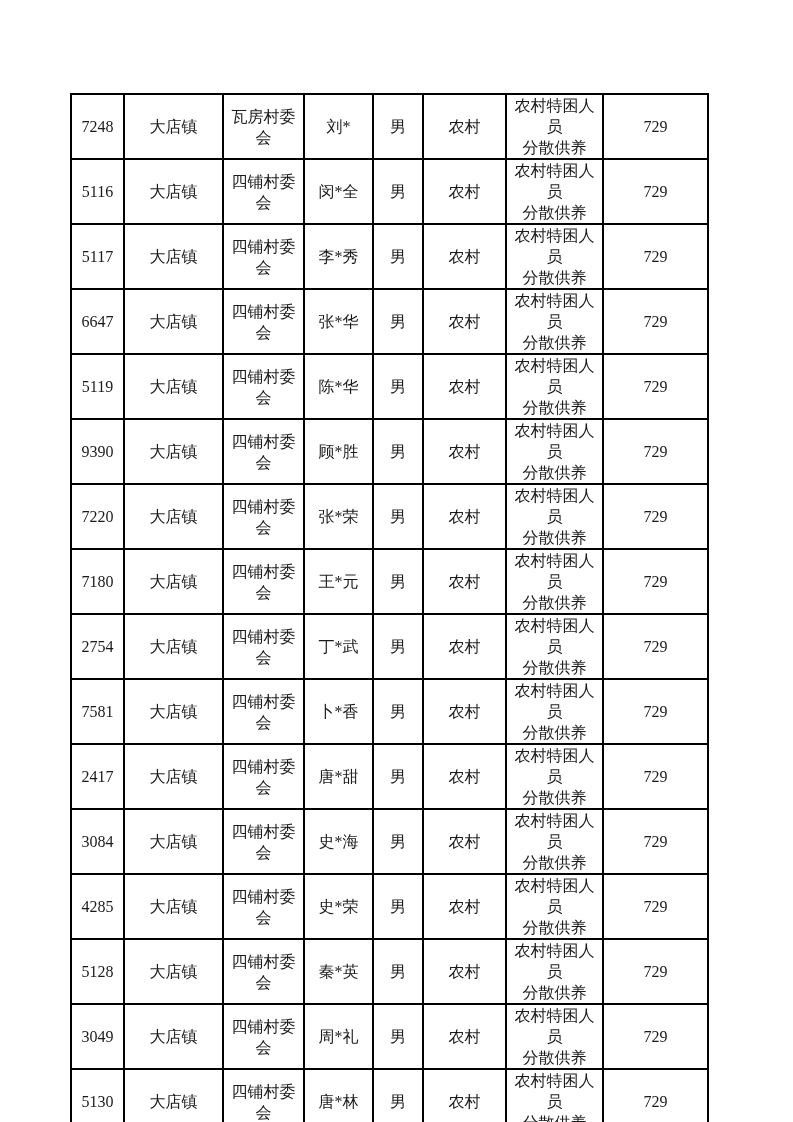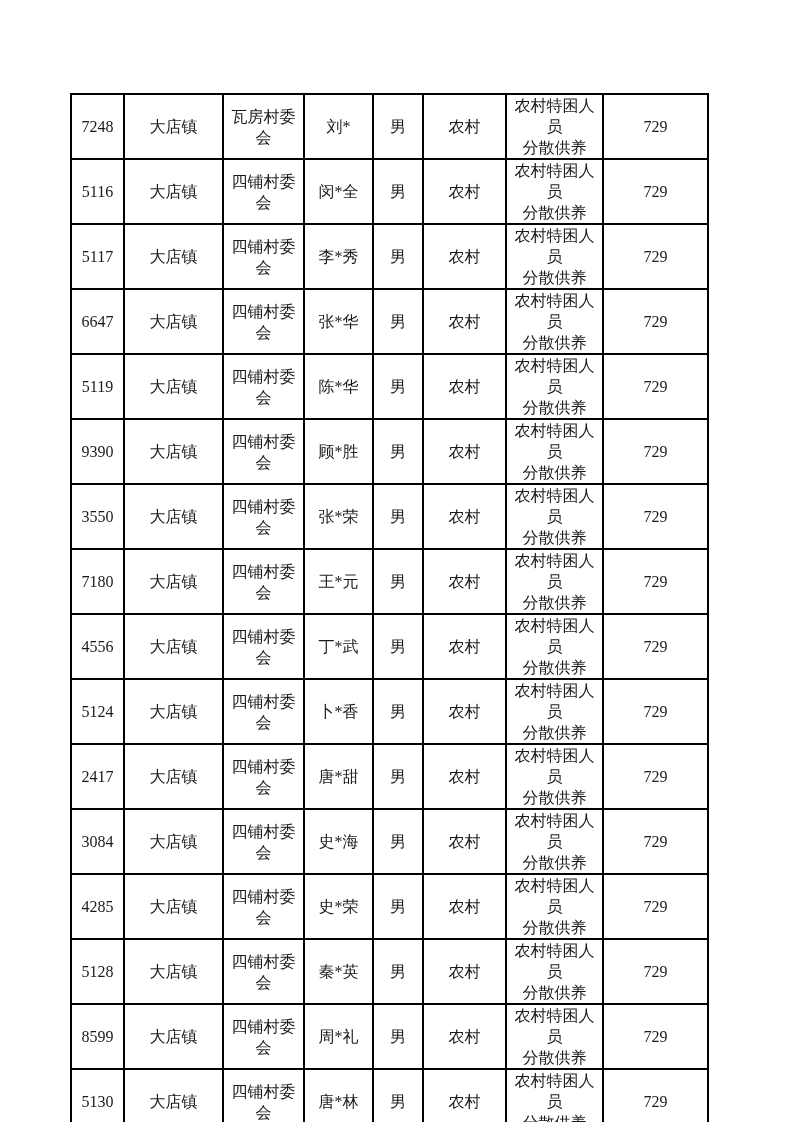--- a/index.html
+++ b/index.html
@@ -133,21 +133,21 @@
 会</td>
     <td>顾*胜</td>
     <td>男</td>
     <td>农村</td>
     <td>农村特困人员
 分散供养</td>
     <td>729</td>
   </tr>
 
   <tr>
-    <td>3550</td>
+    <td>7220</td>
     <td>大店镇</td>
     <td>四铺村委
 会</td>
     <td>张*荣</td>
     <td>男</td>
     <td>农村</td>
     <td>农村特困人员
 分散供养</td>
     <td>729</td>
   </tr>
@@ -159,34 +159,34 @@
 会</td>
     <td>王*元</td>
     <td>男</td>
     <td>农村</td>
     <td>农村特困人员
 分散供养</td>
     <td>729</td>
   </tr>
 
   <tr>
-    <td>4556</td>
+    <td>2754</td>
     <td>大店镇</td>
     <td>四铺村委
 会</td>
     <td>丁*武</td>
     <td>男</td>
     <td>农村</td>
     <td>农村特困人员
 分散供养</td>
     <td>729</td>
   </tr>
 
   <tr>
-    <td>5124</td>
+    <td>7581</td>
     <td>大店镇</td>
     <td>四铺村委
 会</td>
     <td>卜*香</td>
     <td>男</td>
     <td>农村</td>
     <td>农村特困人员
 分散供养</td>
     <td>729</td>
   </tr>
@@ -237,21 +237,21 @@
 会</td>
     <td>秦*英</td>
     <td>男</td>
     <td>农村</td>
     <td>农村特困人员
 分散供养</td>
     <td>729</td>
   </tr>
 
   <tr>
-    <td>8599</td>
+    <td>3049</td>
     <td>大店镇</td>
     <td>四铺村委
 会</td>
     <td>周*礼</td>
     <td>男</td>
     <td>农村</td>
     <td>农村特困人员
 分散供养</td>
     <td>729</td>
   </tr>

